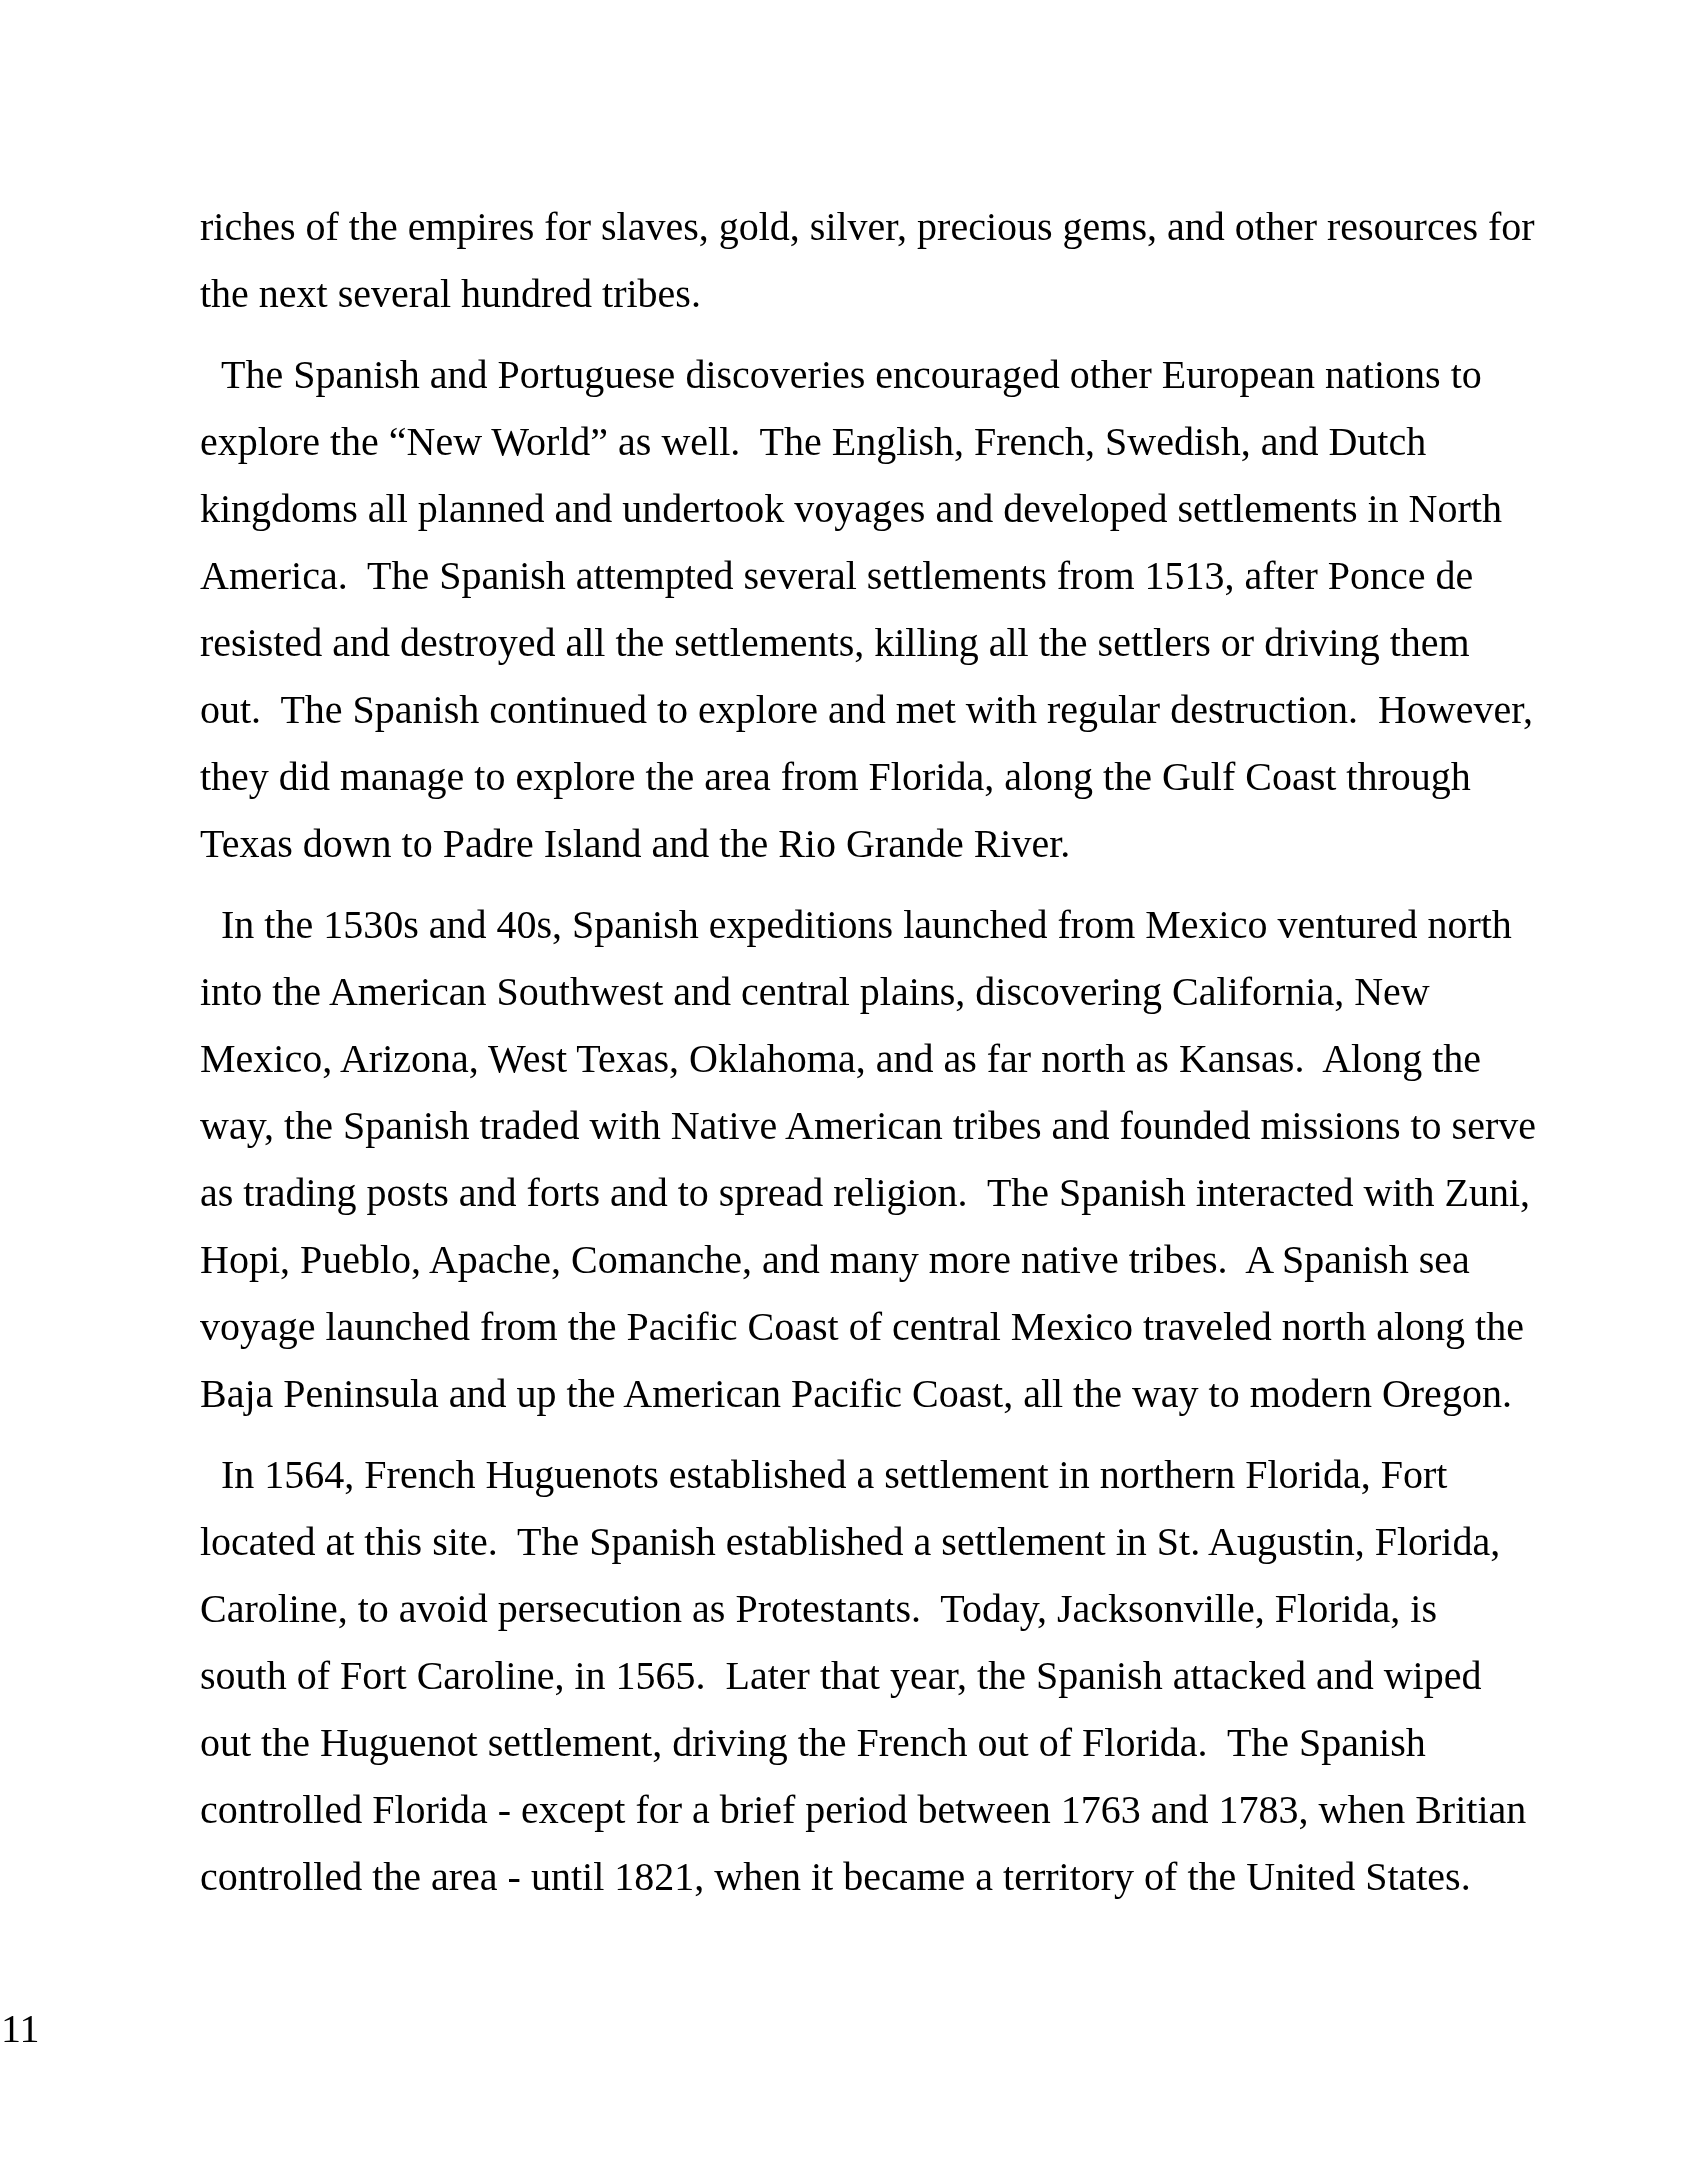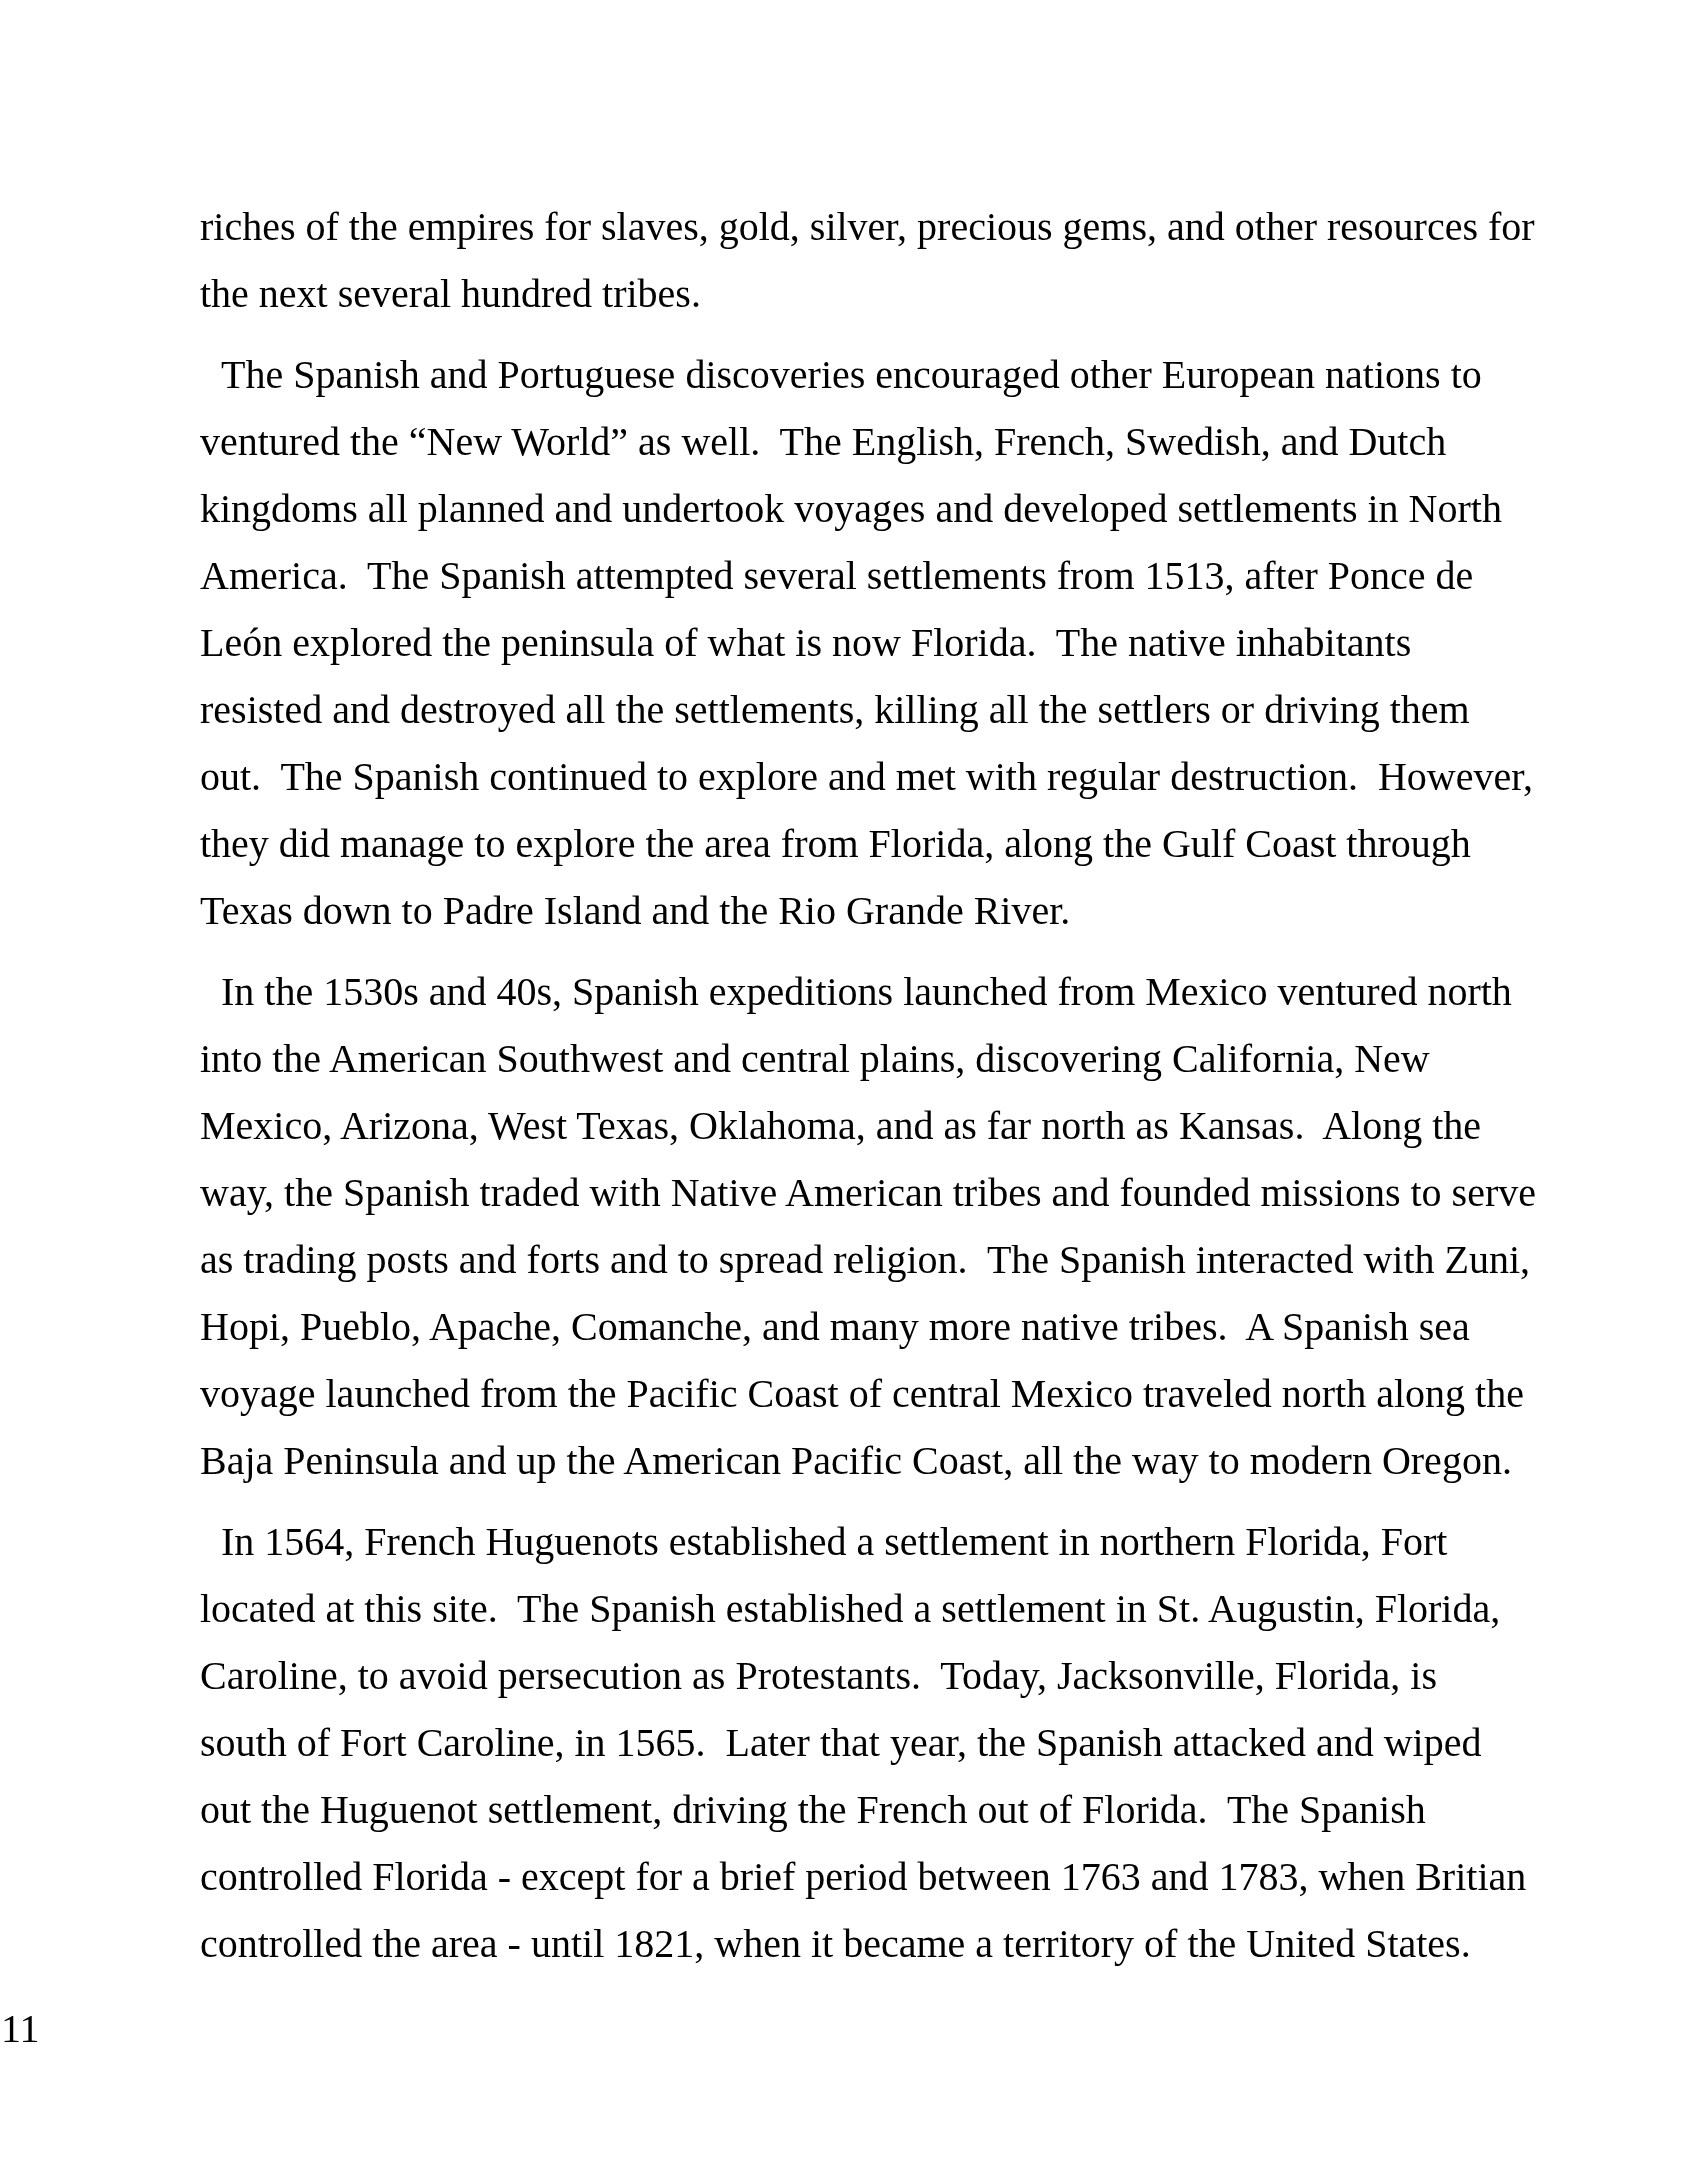--- a/index.html
+++ b/index.html
@@ -53,24 +53,23 @@
 <div class="page">
   <div class="body-text">
 
     <div class="para">
       <div class="line">riches of the empires for slaves, gold, silver, precious gems, and other resources for</div>
       <div class="line">the next several hundred tribes.</div>
     </div>
 
     <div class="para para-indent">
       <div class="line">The Spanish and Portuguese discoveries encouraged other European nations to</div>
-      <div class="line">ventured the “New World” as well.  The English, French, Swedish, and Dutch</div>
+      <div class="line">explore the “New World” as well.  The English, French, Swedish, and Dutch</div>
       <div class="line">kingdoms all planned and undertook voyages and developed settlements in North</div>
       <div class="line">America.  The Spanish attempted several settlements from 1513, after Ponce de</div>
-      <div class="line">León explored the peninsula of what is now Florida.  The native inhabitants</div>
       <div class="line">resisted and destroyed all the settlements, killing all the settlers or driving them</div>
       <div class="line">out.  The Spanish continued to explore and met with regular destruction.  However,</div>
       <div class="line">they did manage to explore the area from Florida, along the Gulf Coast through</div>
       <div class="line">Texas down to Padre Island and the Rio Grande River.</div>
     </div>
 
     <div class="para para-indent">
       <div class="line">In the 1530s and 40s, Spanish expeditions launched from Mexico ventured north</div>
       <div class="line">into the American Southwest and central plains, discovering California, New</div>
       <div class="line">Mexico, Arizona, West Texas, Oklahoma, and as far north as Kansas.  Along the</div>

